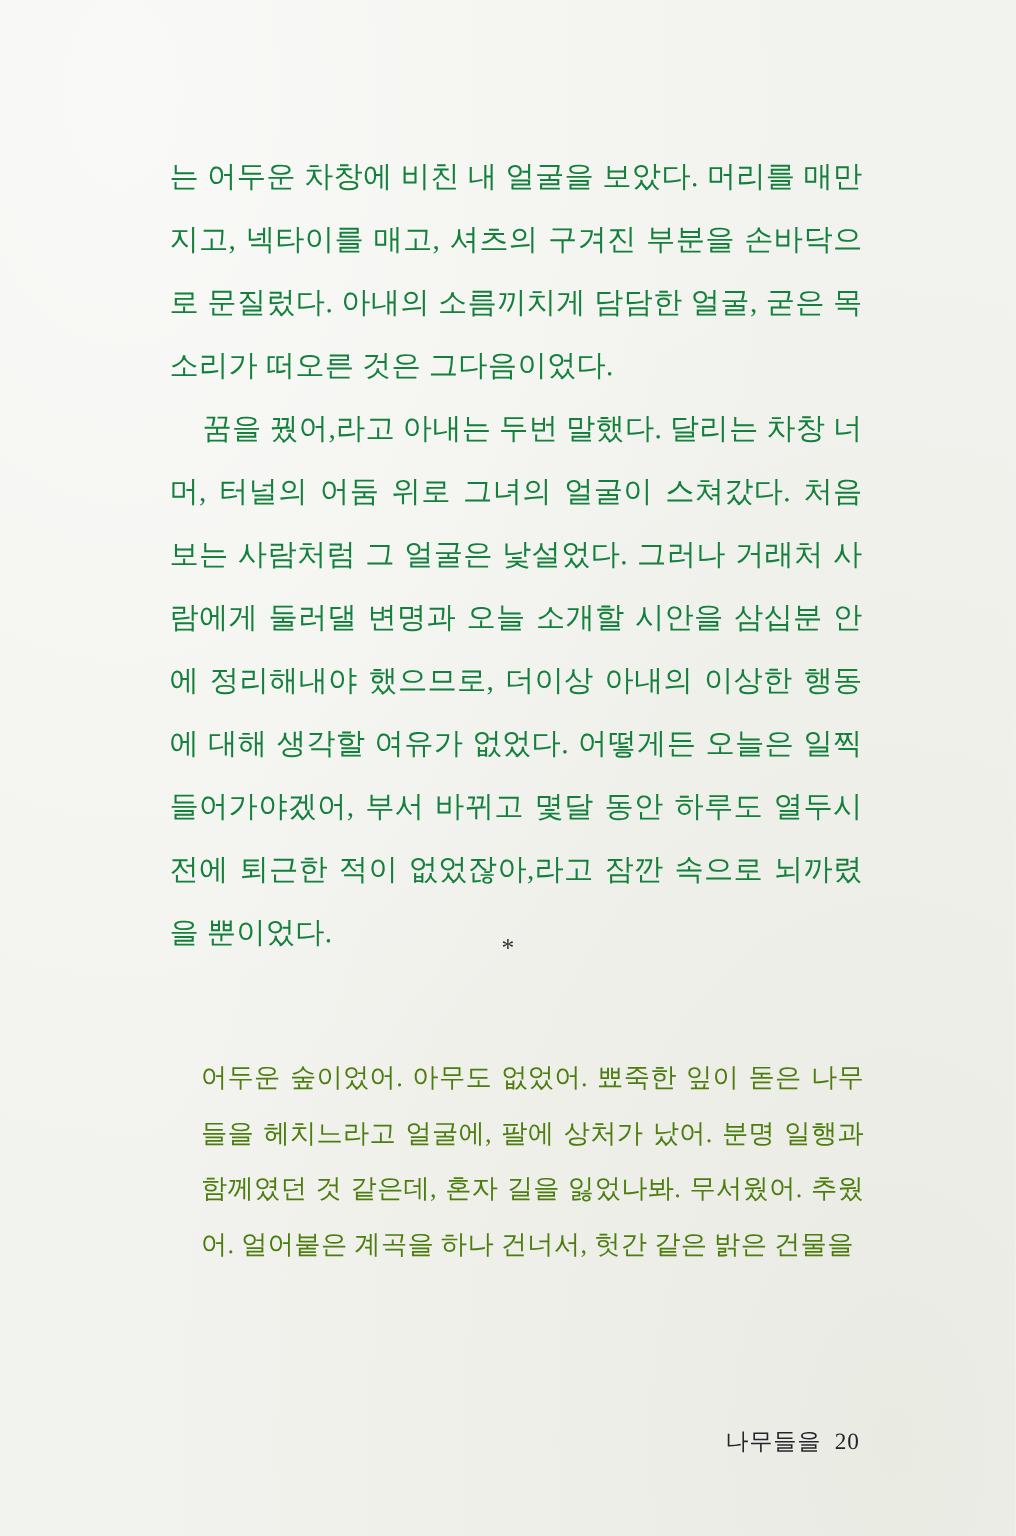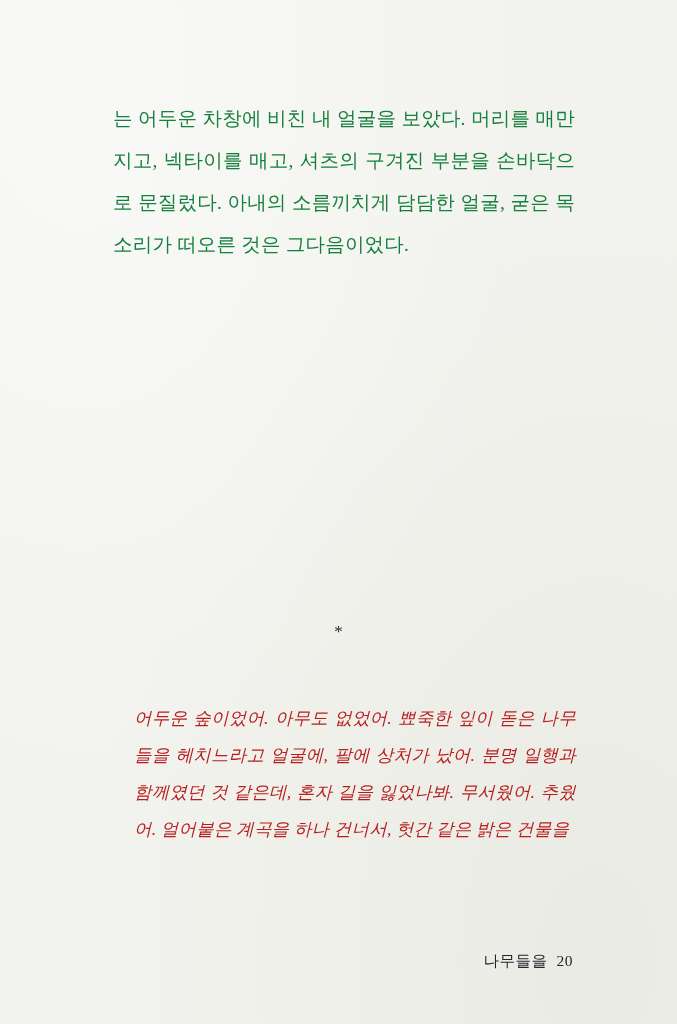--- a/index.html
+++ b/index.html
@@ -51,22 +51,21 @@
   }
   .italic-block {
     position: absolute;
     left: 134px;
     top: 700px;
     width: 442px;
   }
   .para.italic {
     font-size: 17.5px;
     line-height: 37px;
-    font-style: italic;
-    color: #b91c1c;
+    color: #4d7c0f;
     text-align: justify;
     text-justify: inter-character;
     word-break: break-all;
   }
   .footer {
     position: absolute;
     right: 104px;
     bottom: 52px;
     font-size: 15.5px;
     color: #24252a;
@@ -88,20 +87,21 @@
 </style>
 </head>
 <body>
 
 <div class="page">
 
   <div class="paper-noise"></div>
 
   <div class="text-block">
     <p class="para">는 어두운 차창에 비친 내 얼굴을 보았다. 머리를 매만지고, 넥타이를 매고, 셔츠의 구겨진 부분을 손바닥으로 문질렀다. 아내의 소름끼치게 담담한 얼굴, 굳은 목소리가 떠오른 것은 그다음이었다.</p>
+    <p class="para indent">꿈을 꿨어,라고 아내는 두번 말했다. 달리는 차창 너머, 터널의 어둠 위로 그녀의 얼굴이 스쳐갔다. 처음 보는 사람처럼 그 얼굴은 낯설었다. 그러나 거래처 사람에게 둘러댈 변명과 오늘 소개할 시안을 삼십분 안에 정리해내야 했으므로, 더이상 아내의 이상한 행동에 대해 생각할 여유가 없었다. 어떻게든 오늘은 일찍 들어가야겠어, 부서 바뀌고 몇달 동안 하루도 열두시 전에 퇴근한 적이 없었잖아,라고 잠깐 속으로 뇌까렸을 뿐이었다.</p>
   </div>
 
   <div class="divider">*</div>
 
   <div class="italic-block">
     <p class="para italic">어두운 숲이었어. 아무도 없었어. 뾰죽한 잎이 돋은 나무들을 헤치느라고 얼굴에, 팔에 상처가 났어. 분명 일행과 함께였던 것 같은데, 혼자 길을 잃었나봐. 무서웠어. 추웠어. 얼어붙은 계곡을 하나 건너서, 헛간 같은 밝은 건물을</p>
   </div>
 
   <div class="footer">
     <span>나무들을</span><span class="pageno">20</span>

